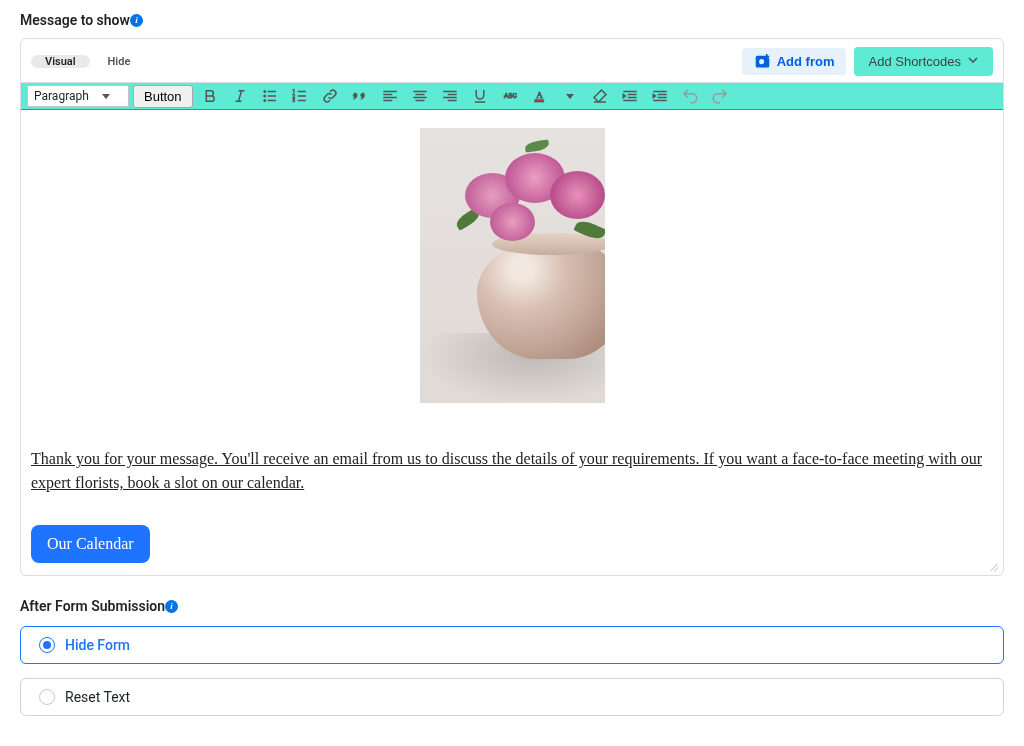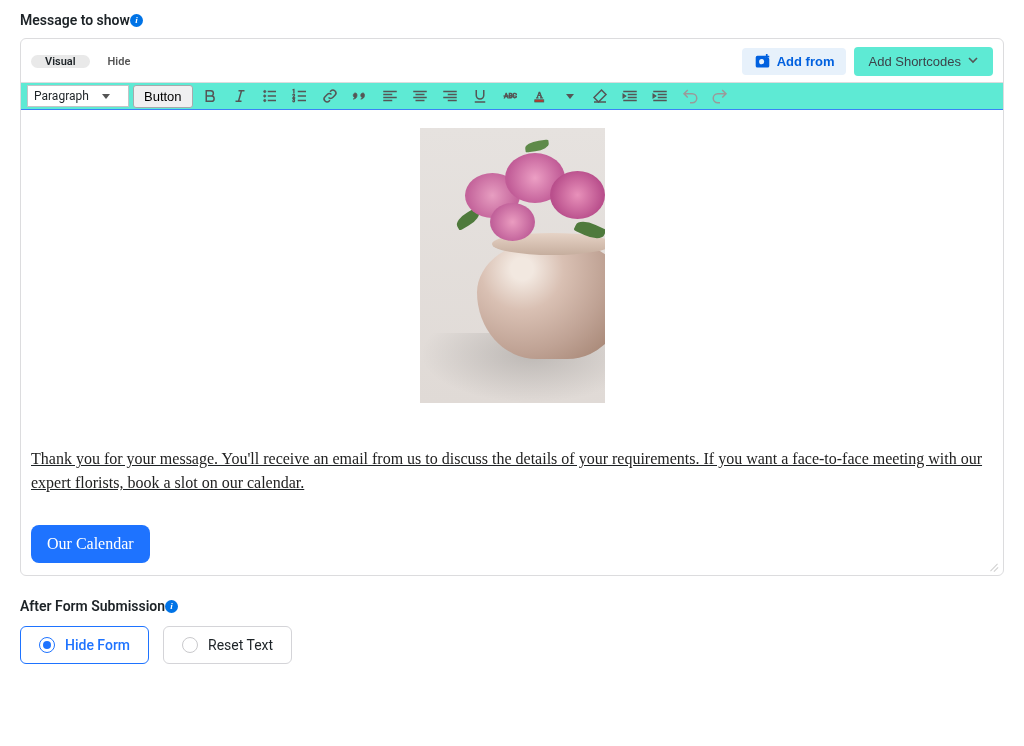--- a/index.html
+++ b/index.html
@@ -176,21 +176,21 @@
   .resize-handle {
     position:absolute; right:4px; bottom:4px;
     width:12px; height:12px; opacity:0.4;
   }
   .resize-handle:before,.resize-handle:after{
     content:"";position:absolute;background:#888;height:1px;right:0;
   }
   .resize-handle:before{width:10px;bottom:3px;transform:rotate(-45deg);}
   .resize-handle:after{width:6px;bottom:1px;right:0;transform:rotate(-45deg);}
   .section-2 { margin-top: 22px; }
-  .radio-row { display:flex; gap:14px; margin-top:12px; }
+  .radio-row { display:flex; gap:14px; margin-top:12px;flex-direction:column; }
   .radio-btn {
     display:flex; align-items:center; gap:10px;
     padding: 10px 18px;
     border: 1px solid #d4d4d8;
     border-radius: 6px;
     font-size: 14px;
     cursor:pointer;
     background:#fff;
   }
   .radio-btn.selected {

